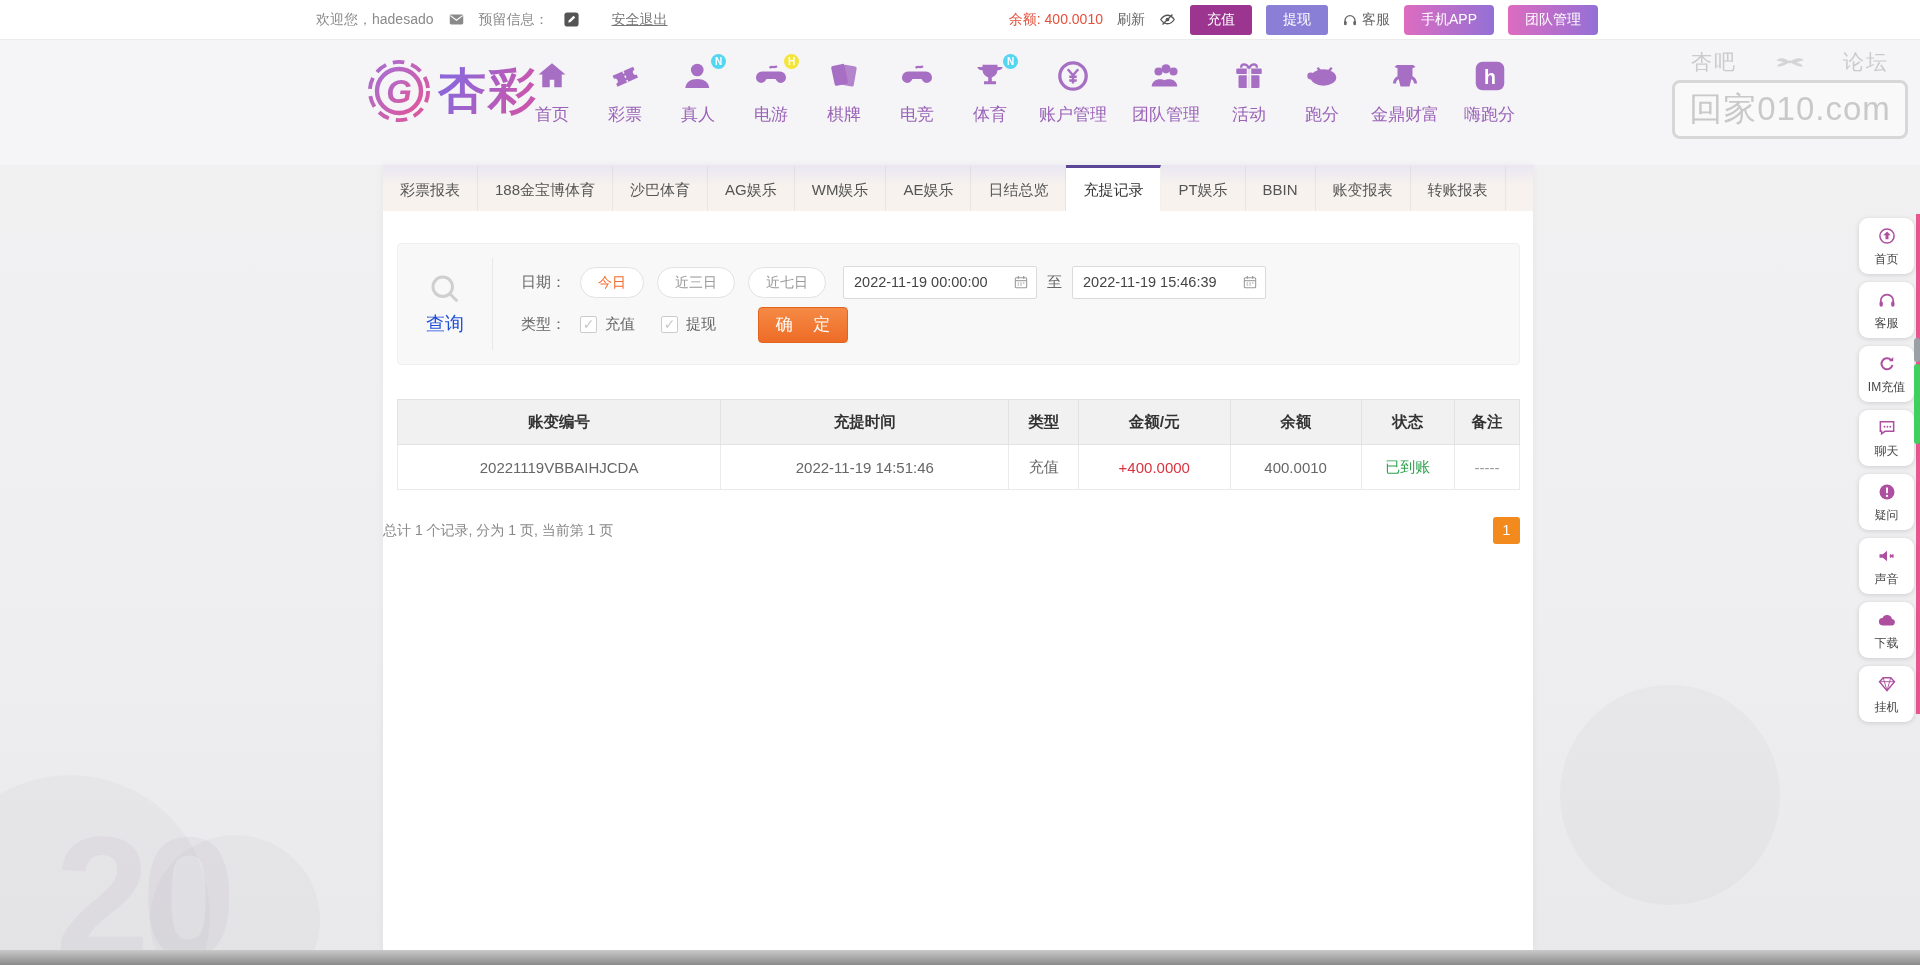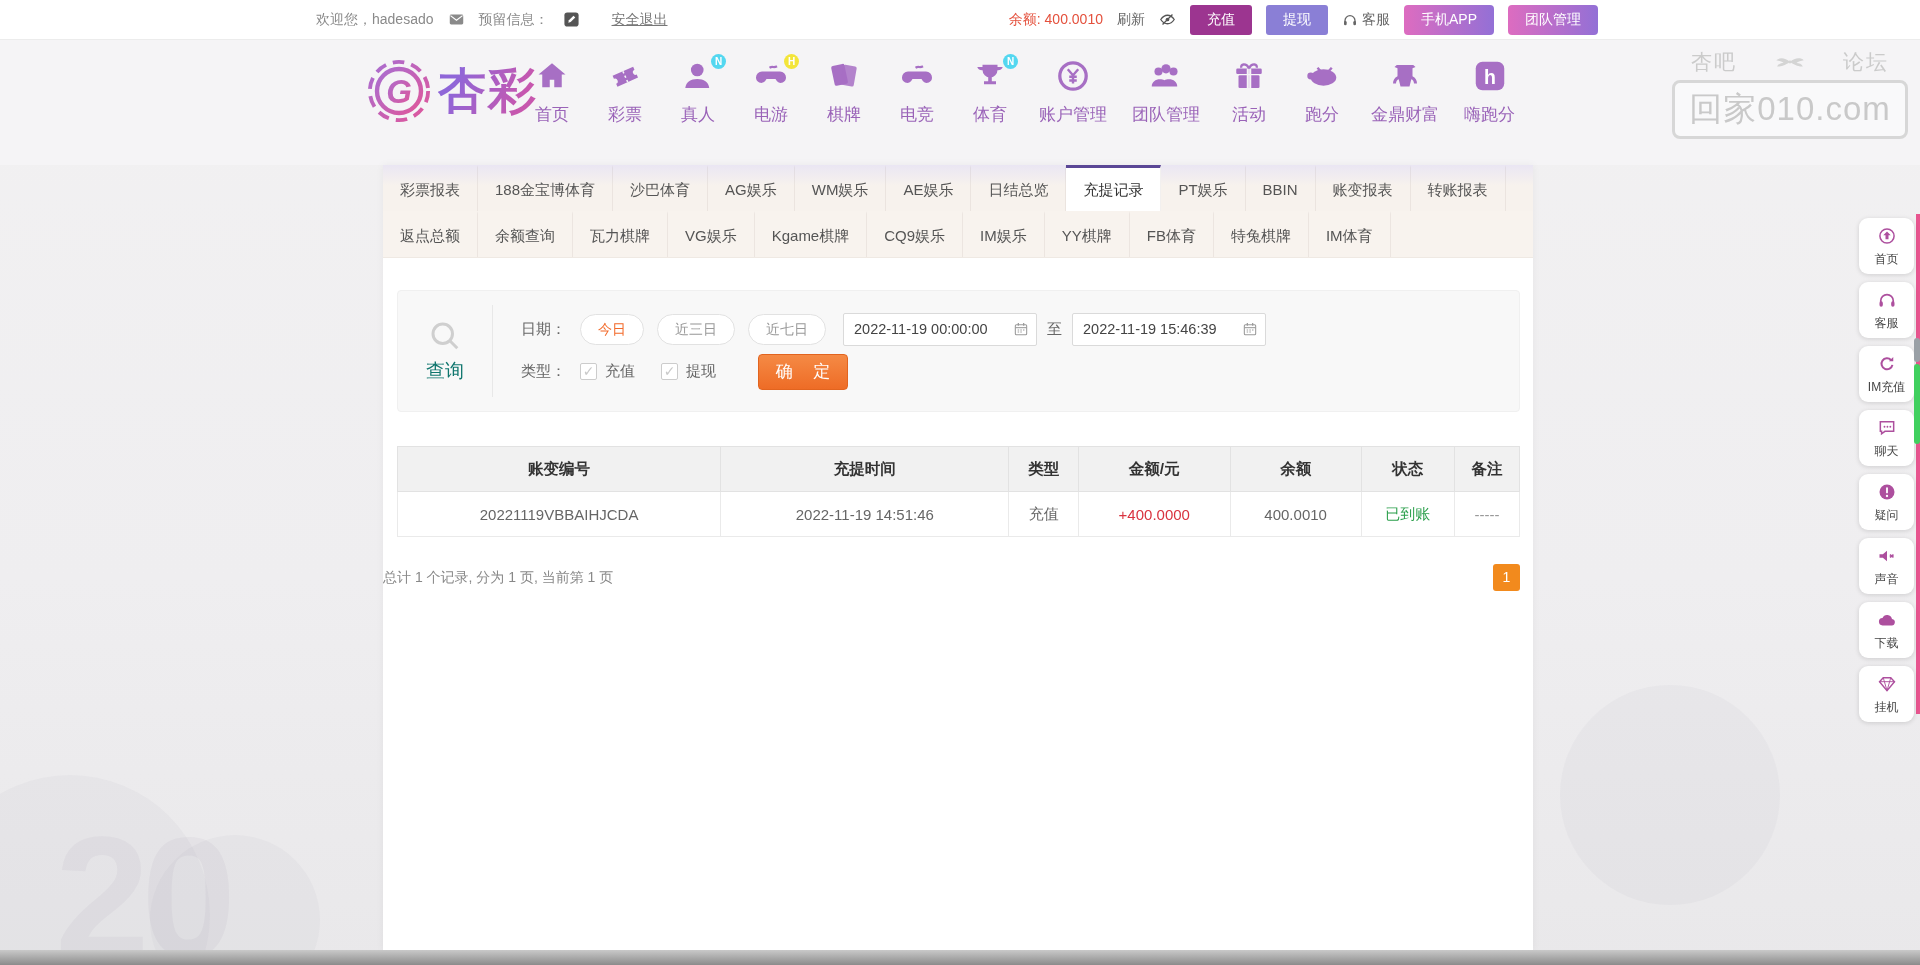--- a/index.html
+++ b/index.html
@@ -50,21 +50,21 @@
   .tabs-row { display:flex; flex-wrap:nowrap; }
   .tabs-row1 { background:linear-gradient(180deg,#eae6f3 0%,#f7f2ed 45%); }
   .tabs-row2 { background:#f8f3ee; border-bottom:1px solid #efe9e3; }
   .tab { height:46px; line-height:44px; padding:0 17px; font-size:15px; color:#555; cursor:pointer; border-right:1px solid rgba(160,150,140,.14); border-top:3px solid transparent; white-space:nowrap; }
   .tab.active { background:#fff; border-top-color:#5b4796; color:#333; }
 
   
   .filter { margin:32px 13px 0 14px; height:122px; background:#f8f8f8; border:1px solid #f0f0f0; border-radius:4px; display:flex; align-items:center; }
   .search-block { width:94px; display:flex; flex-direction:column; align-items:center; gap:4px; color:#c4c4c4; }
   .search-block svg { width:36px; height:36px; color:#cfcfcf; }
-  .search-label { font-size:19px; color:#0f766e; }
+  .search-label { font-size:19px; color:#1d4ed8; }
   .v-divider { width:1px; height:92px; background:#e8e8e8; }
   .filter-rows { display:flex; flex-direction:column; gap:8px; padding-left:28px; }
   .frow { display:flex; align-items:center; }
   .f-label { font-size:15px; color:#666; margin-right:14px; }
   .pill { height:31px; line-height:29px; padding:0 17px; border:1px solid #e2e2e2; border-radius:16px; background:#fff; font-size:14px; color:#999; cursor:pointer; margin-right:13px; }
   .pill.today { color:#f26a2a; }
   .dateinput { width:194px; height:33px; border:1px solid #dadada; border-radius:2px; background:#fff; display:flex; align-items:center; font-size:14.5px; color:#444; padding:0 7px 0 10px; cursor:text; }
   .dateinput .cal { margin-left:auto; color:#9a9a9a; }
   .dateinput .cal svg { width:16px; height:16px; }
   .to-label { margin:0 10px; font-size:15px; color:#666; }
@@ -254,33 +254,20 @@
       <div class="tab">沙巴体育</div>
       <div class="tab">AG娱乐</div>
       <div class="tab">WM娱乐</div>
       <div class="tab">AE娱乐</div>
       <div class="tab">日结总览</div>
       <div class="tab active">充提记录</div>
       <div class="tab">PT娱乐</div>
       <div class="tab">BBIN</div>
       <div class="tab">账变报表</div>
       <div class="tab">转账报表</div>
-    </div>
-  <div class="tabs-row tabs-row2">
-      <div class="tab">返点总额</div>
-      <div class="tab">余额查询</div>
-      <div class="tab">瓦力棋牌</div>
-      <div class="tab">VG娱乐</div>
-      <div class="tab">Kgame棋牌</div>
-      <div class="tab">CQ9娱乐</div>
-      <div class="tab">IM娱乐</div>
-      <div class="tab">YY棋牌</div>
-      <div class="tab">FB体育</div>
-      <div class="tab">特兔棋牌</div>
-      <div class="tab">IM体育</div>
     </div>
 
   <div class="filter">
     <div class="search-block">
       <span>
           <svg viewBox="0 0 24 24">
             <circle cx="10.5" cy="10.5" r="6.5" fill="none" stroke="currentColor" stroke-width="2"></circle>
             <path d="M15.2 15.2l5 5" stroke="currentColor" stroke-width="2"></path>
           </svg>
         </span>

